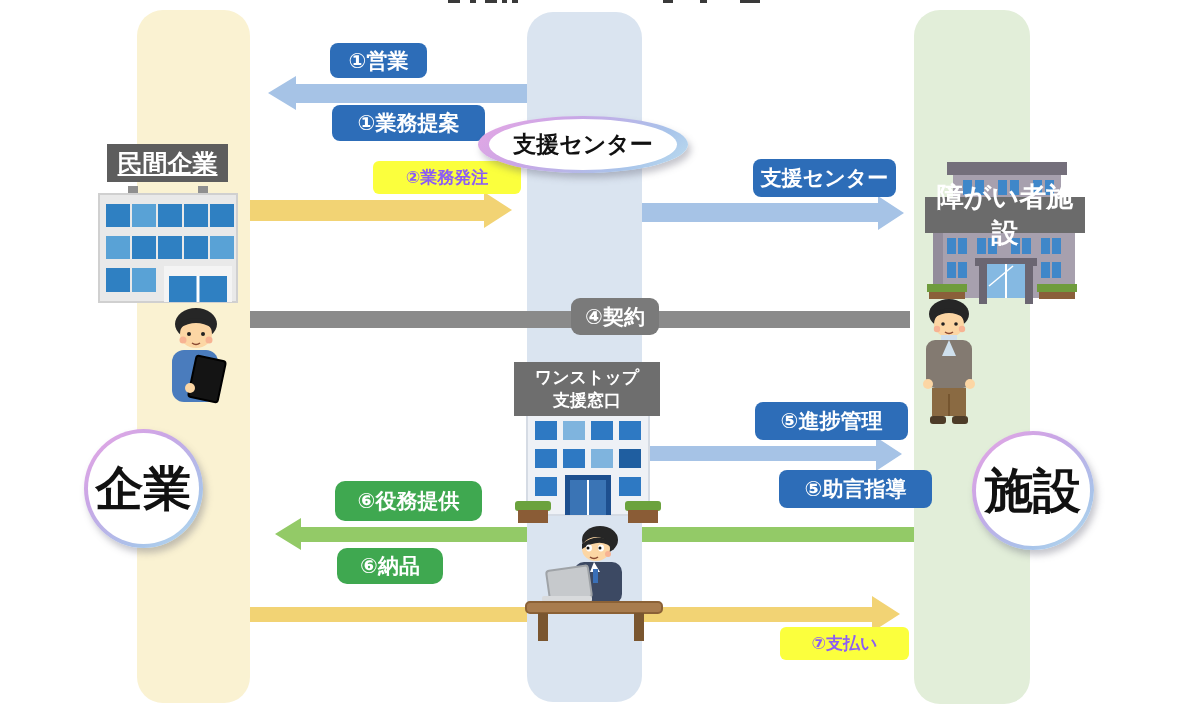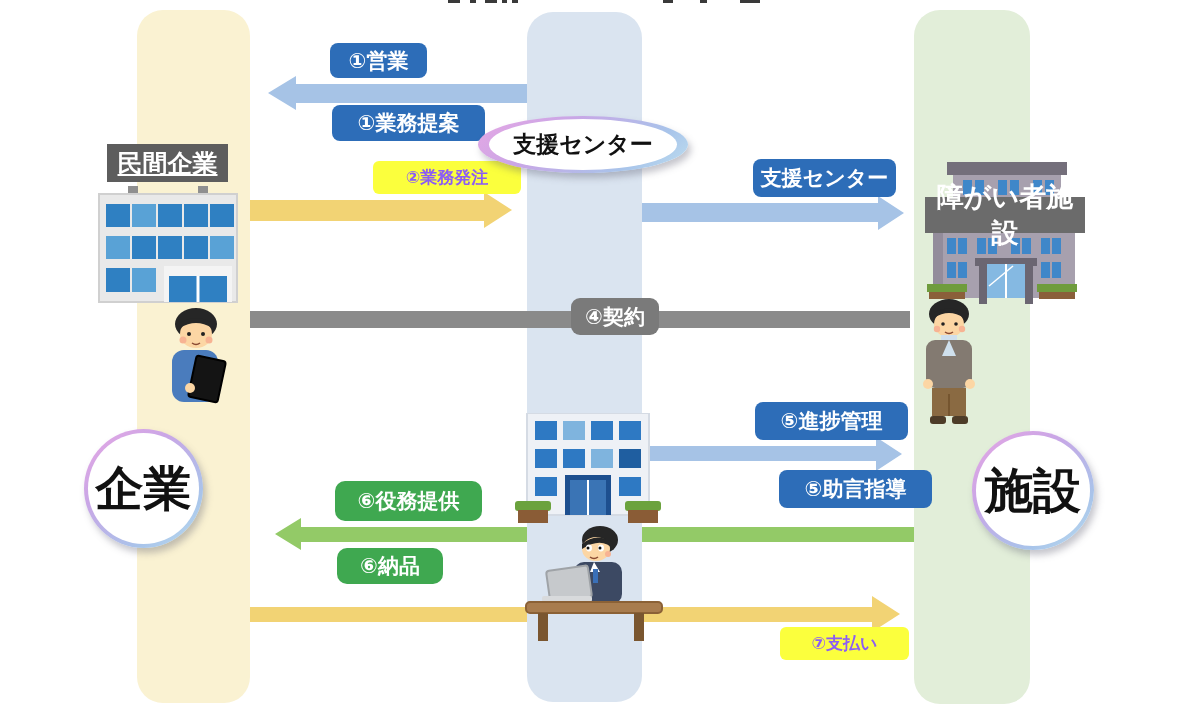--- a/index.html
+++ b/index.html
@@ -193,20 +193,24 @@
     <g>
       <rect x="2" y="126" width="40" height="8" fill="#6f9c3d"></rect>
       <rect x="4" y="134" width="36" height="7" fill="#8a5f3a"></rect>
       <rect x="112" y="126" width="40" height="8" fill="#6f9c3d"></rect>
       <rect x="114" y="134" width="36" height="7" fill="#8a5f3a"></rect>
     </g>
   </svg>
 
   <div class="sign sign-company" style="left:107px;top:144px;width:121px;height:38px;">民間企業</div>
   <div class="sign sign-facility" style="left:925px;top:197px;width:160px;height:36px;">障がい者施設</div>
+  <div class="sign sign-window" style="left:514px;top:362px;width:146px;height:54px;">
+    <span>ワンストップ</span>
+    <span>支援窓口</span>
+  </div>
 
   <div class="ring ring-oval" style="left:478px;top:116px;width:210px;height:57px;">
     <div class="ring-inner">支援センター</div>
   </div>
   <div class="ring ring-circle" style="left:84px;top:429px;width:119px;height:119px;">
     <div class="ring-inner">企業</div>
   </div>
   <div class="ring ring-circle" style="left:972px;top:431px;width:122px;height:119px;">
     <div class="ring-inner">施設</div>
   </div>

